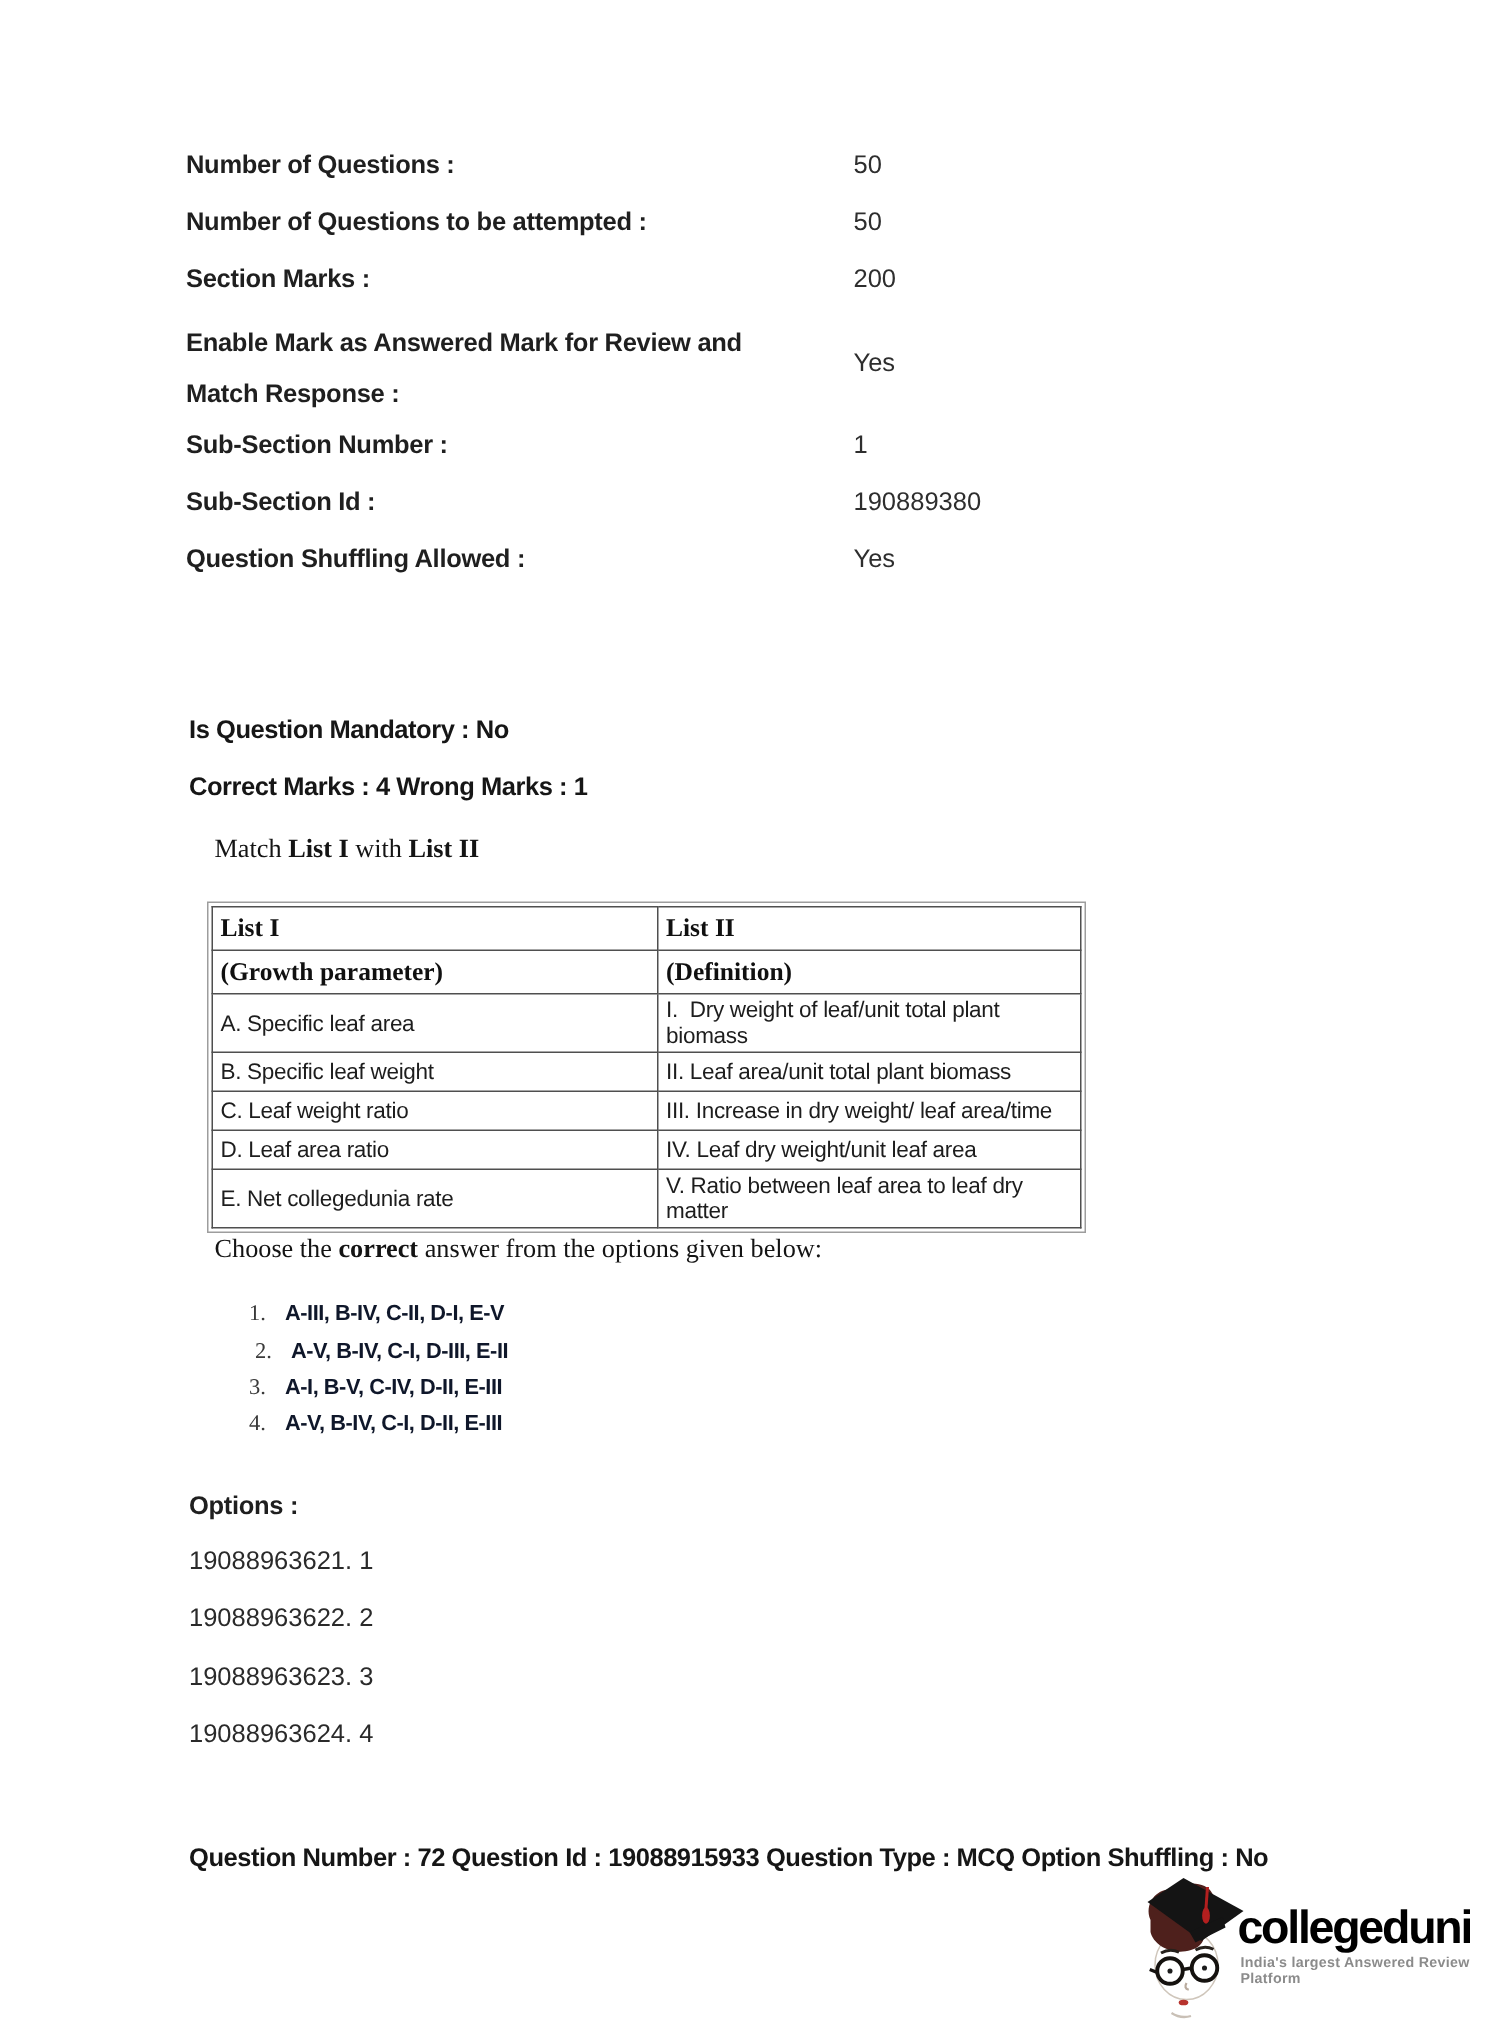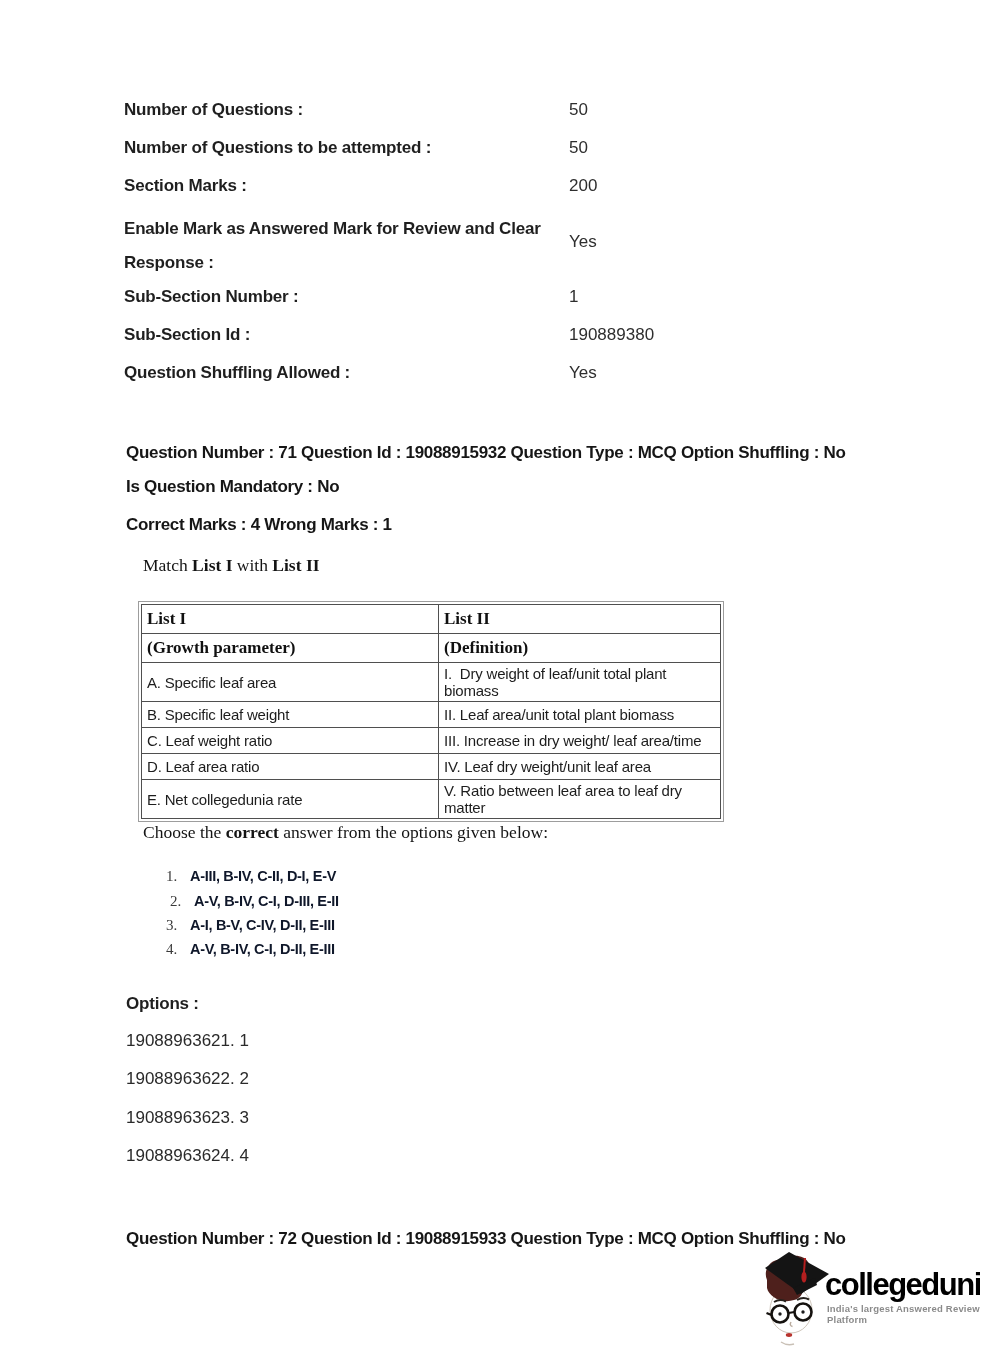--- a/index.html
+++ b/index.html
@@ -41,33 +41,32 @@
 
   <div class="abs lbl" style="left:103px;top:100px;">Number of Questions :</div>
   <div class="abs val" style="left:548px;top:100px;">50</div>
 
   <div class="abs lbl" style="left:103px;top:138px;">Number of Questions to be attempted :</div>
   <div class="abs val" style="left:548px;top:138px;">50</div>
 
   <div class="abs lbl" style="left:103px;top:176px;">Section Marks :</div>
   <div class="abs val" style="left:548px;top:176px;">200</div>
 
-  <div class="abs lbl w2" style="left:103px;top:212px;">Enable Mark as Answered Mark for Review and Clear Response :</div>
+  <div class="abs lbl w2" style="left:103px;top:212px;">Enable Mark as Answered Mark for Review and Match Response :</div>
   <div class="abs val" style="left:548px;top:232px;">Yes</div>
 
   <div class="abs lbl" style="left:103px;top:287px;">Sub-Section Number :</div>
   <div class="abs val" style="left:548px;top:287px;">1</div>
 
   <div class="abs lbl" style="left:103px;top:325px;">Sub-Section Id :</div>
   <div class="abs val" style="left:548px;top:325px;">190889380</div>
 
   <div class="abs lbl" style="left:103px;top:363px;">Question Shuffling Allowed :</div>
   <div class="abs val" style="left:548px;top:363px;">Yes</div>
 
-  <div class="abs meta" style="left:105px;top:443px;">Question Number : 71 Question Id : 19088915932 Question Type : MCQ Option Shuffling : No</div>
   <div class="abs meta" style="left:105px;top:477px;">Is Question Mandatory : No</div>
   <div class="abs meta" style="left:105px;top:515px;">Correct Marks : 4 Wrong Marks : 1</div>
 
   <div class="abs serifline" style="left:122px;top:555px;">
     <span>Match </span><b>List I</b><span> with </span><b>List II</b>
   </div>
 
   <div class="abs qtable-wrap" style="left:117px;top:601px;width:580px;">
     <table class="qtable">
       <tbody>

